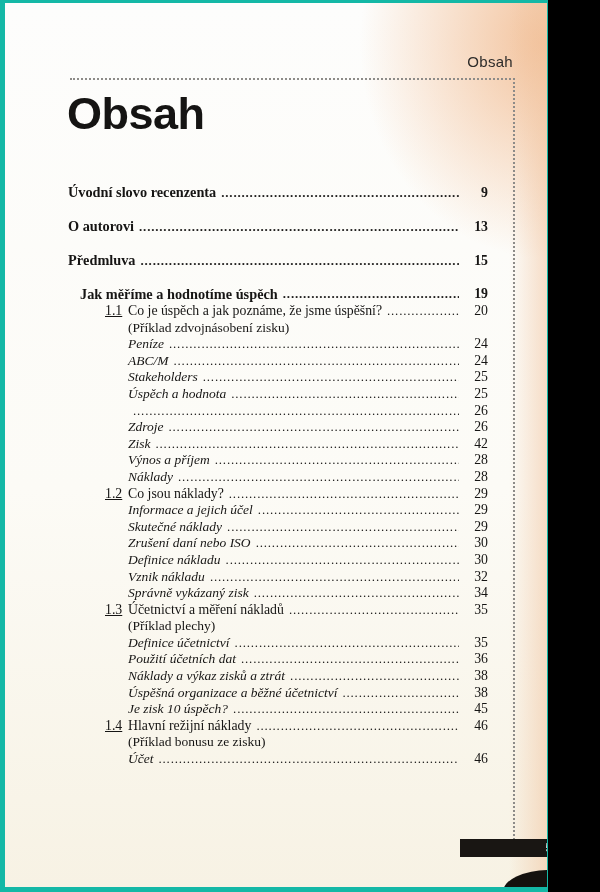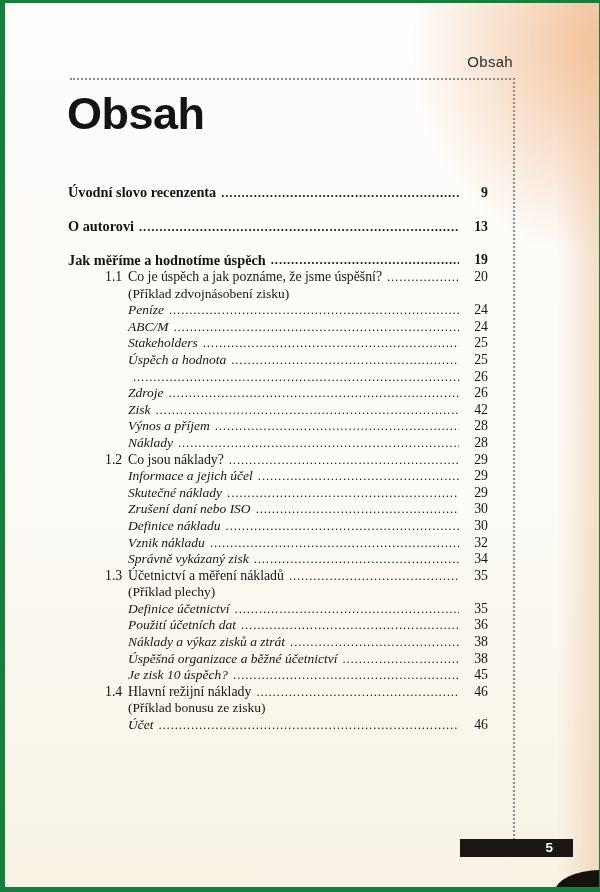--- a/index.html
+++ b/index.html
@@ -1,17 +1,17 @@
 <!DOCTYPE html>
 <html><head>
 <meta charset="utf-8">
 <style>
   html,body{margin:0;padding:0;background:#000;}
   .scan{
-    position:relative;width:600px;height:892px;background:#15803d;
+    position:relative;width:548px;height:892px;background:#14b8a6;
     overflow:hidden;font-family:"Liberation Serif",serif;
   }
   .page{
     position:absolute;left:5px;top:3px;right:1px;bottom:5px;
     background:
       linear-gradient(to right, rgba(244,205,170,0) 93%, rgba(240,195,158,0.55) 100%),
       radial-gradient(260px 300px at 100% 40px, rgba(241,184,139,0.85), rgba(241,184,139,0) 72%),
       linear-gradient(to bottom, #fdfdfc 0%, #fcfbf6 55%, #f7f2e4 100%);
     overflow:hidden;
   }
@@ -31,23 +31,23 @@
   .big-title{
     position:absolute;left:62px;top:88px;margin:0;
     font-family:"Liberation Sans",sans-serif;font-weight:bold;
     font-size:45px;letter-spacing:-0.5px;line-height:1;color:#151413;
   }
   .toc{position:absolute;left:63px;top:180px;width:420px;color:#161514;}
   .row{display:flex;align-items:flex-end;height:16.6px;line-height:16.6px;font-size:13.5px;}
   .row .label{white-space:nowrap;}
   .row.front{font-weight:bold;font-size:14.3px;height:19px;line-height:19px;margin-bottom:15px;}
   .row.chapter-label{height:17px;line-height:17px;letter-spacing:2.2px;font-size:13.5px;}
-  .row.chapter-title{font-weight:bold;font-size:14.3px;height:18px;line-height:18px;}
+  .row.chapter-title{font-weight:bold;font-size:14.3px;height:18px;line-height:18px;margin-left:12px;}
   .row.section{font-size:13.8px;}
-  .row.section .num{flex:0 0 23px;padding-left:0;}
+  .row.section .num{flex:0 0 23px;padding-left:0;text-decoration:underline;}
   .row.section{padding-left:37px;}
   .row.note,.row.sub{padding-left:60px;}
   .row.sub .label{font-style:italic;}
   .dots{
     flex:1 1 auto;overflow:hidden;white-space:nowrap;
     margin:0 3px 0 5px;font-size:13px;letter-spacing:0.8px;color:#1d1c1b;
   }
   .dots::before{
     content:"..........................................................................................................................................................................................................";
   }
@@ -76,20 +76,25 @@
         <div class="row front">
           <span class="label">Úvodní slovo recenzenta</span>
           <span class="dots"></span>
           <span class="pg">9</span>
         </div>
         <div class="row front">
           <span class="label">O autorovi</span>
           <span class="dots"></span>
           <span class="pg">13</span>
         </div>
+        <div class="row front">
+          <span class="label">Předmluva</span>
+          <span class="dots"></span>
+          <span class="pg">15</span>
+        </div>
         <div class="row chapter-title">
           <span class="label">Jak měříme a hodnotíme úspěch</span>
           <span class="dots"></span>
           <span class="pg">19</span>
         </div>
         <div class="row section">
           <span class="num">1.1</span>
           <span class="label">Co je úspěch a jak poznáme, že jsme úspěšní?</span>
           <span class="dots"></span>
           <span class="pg">20</span>

